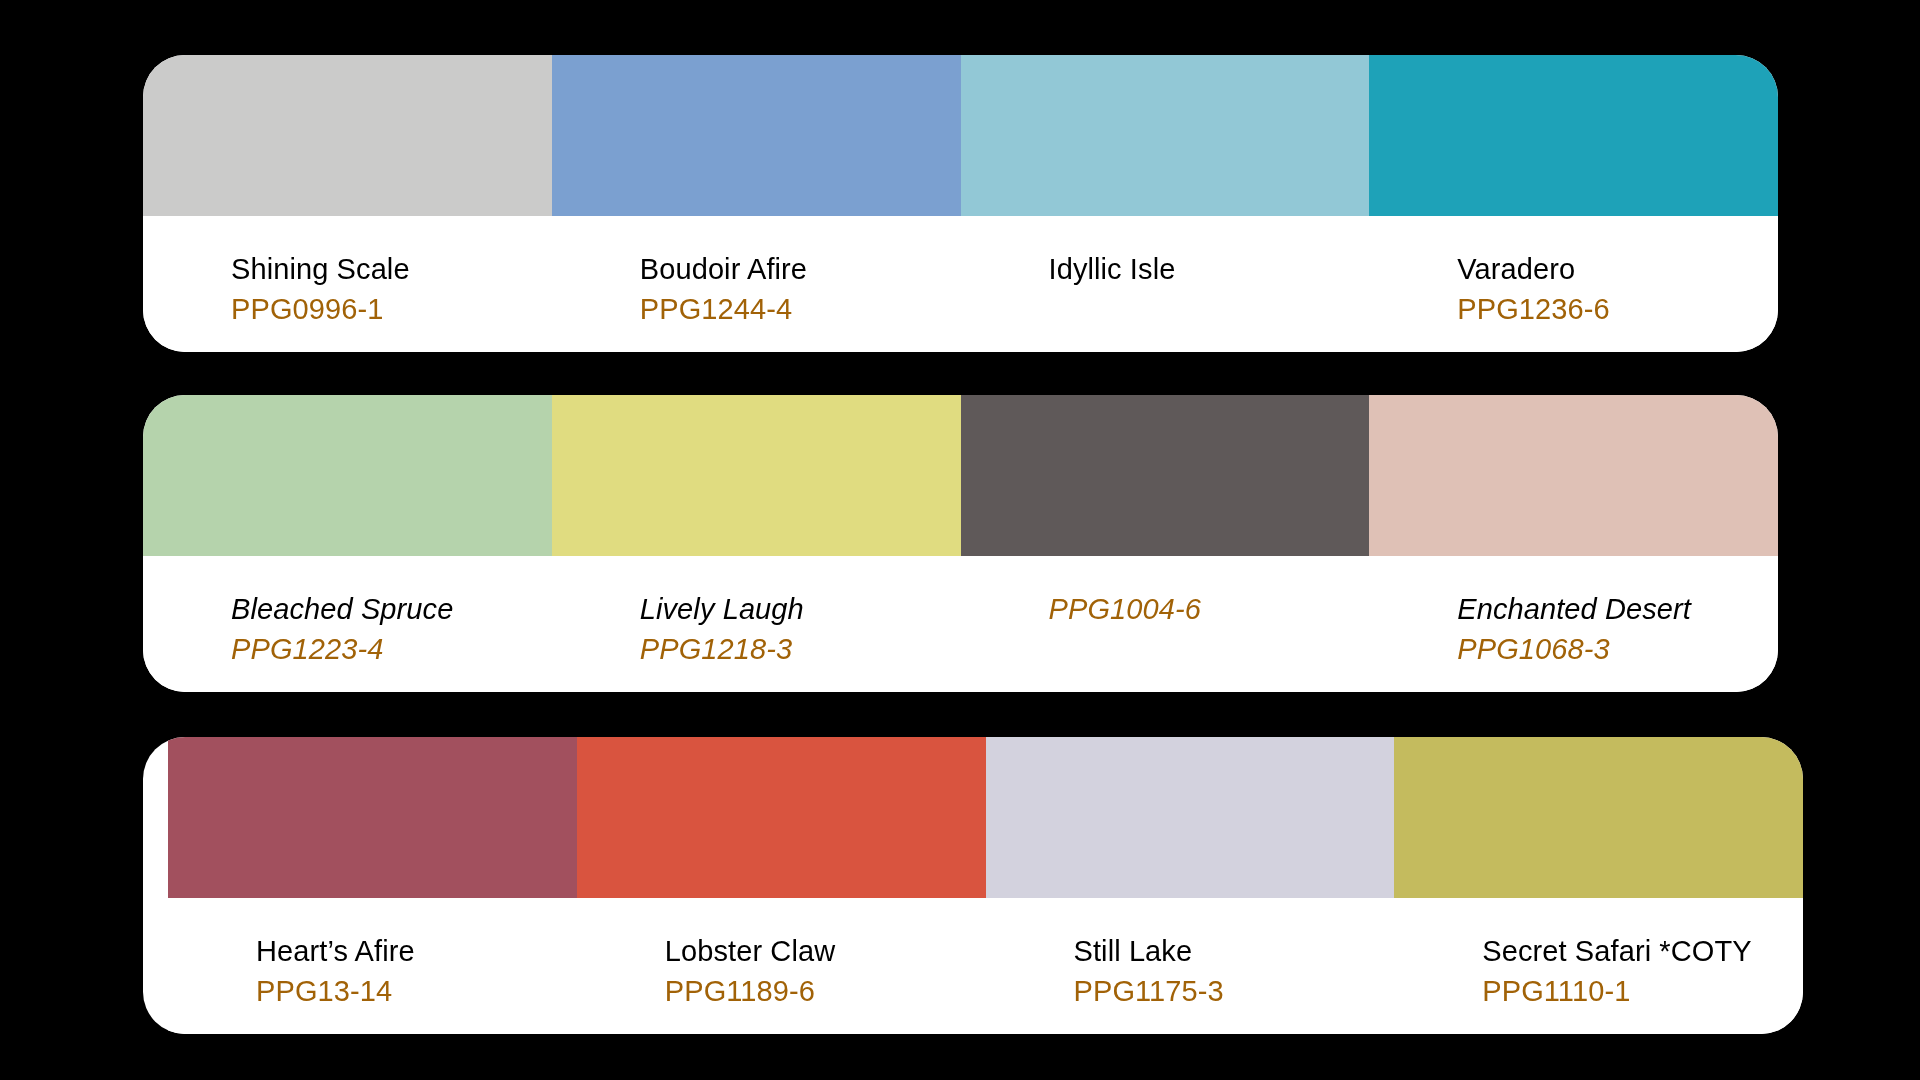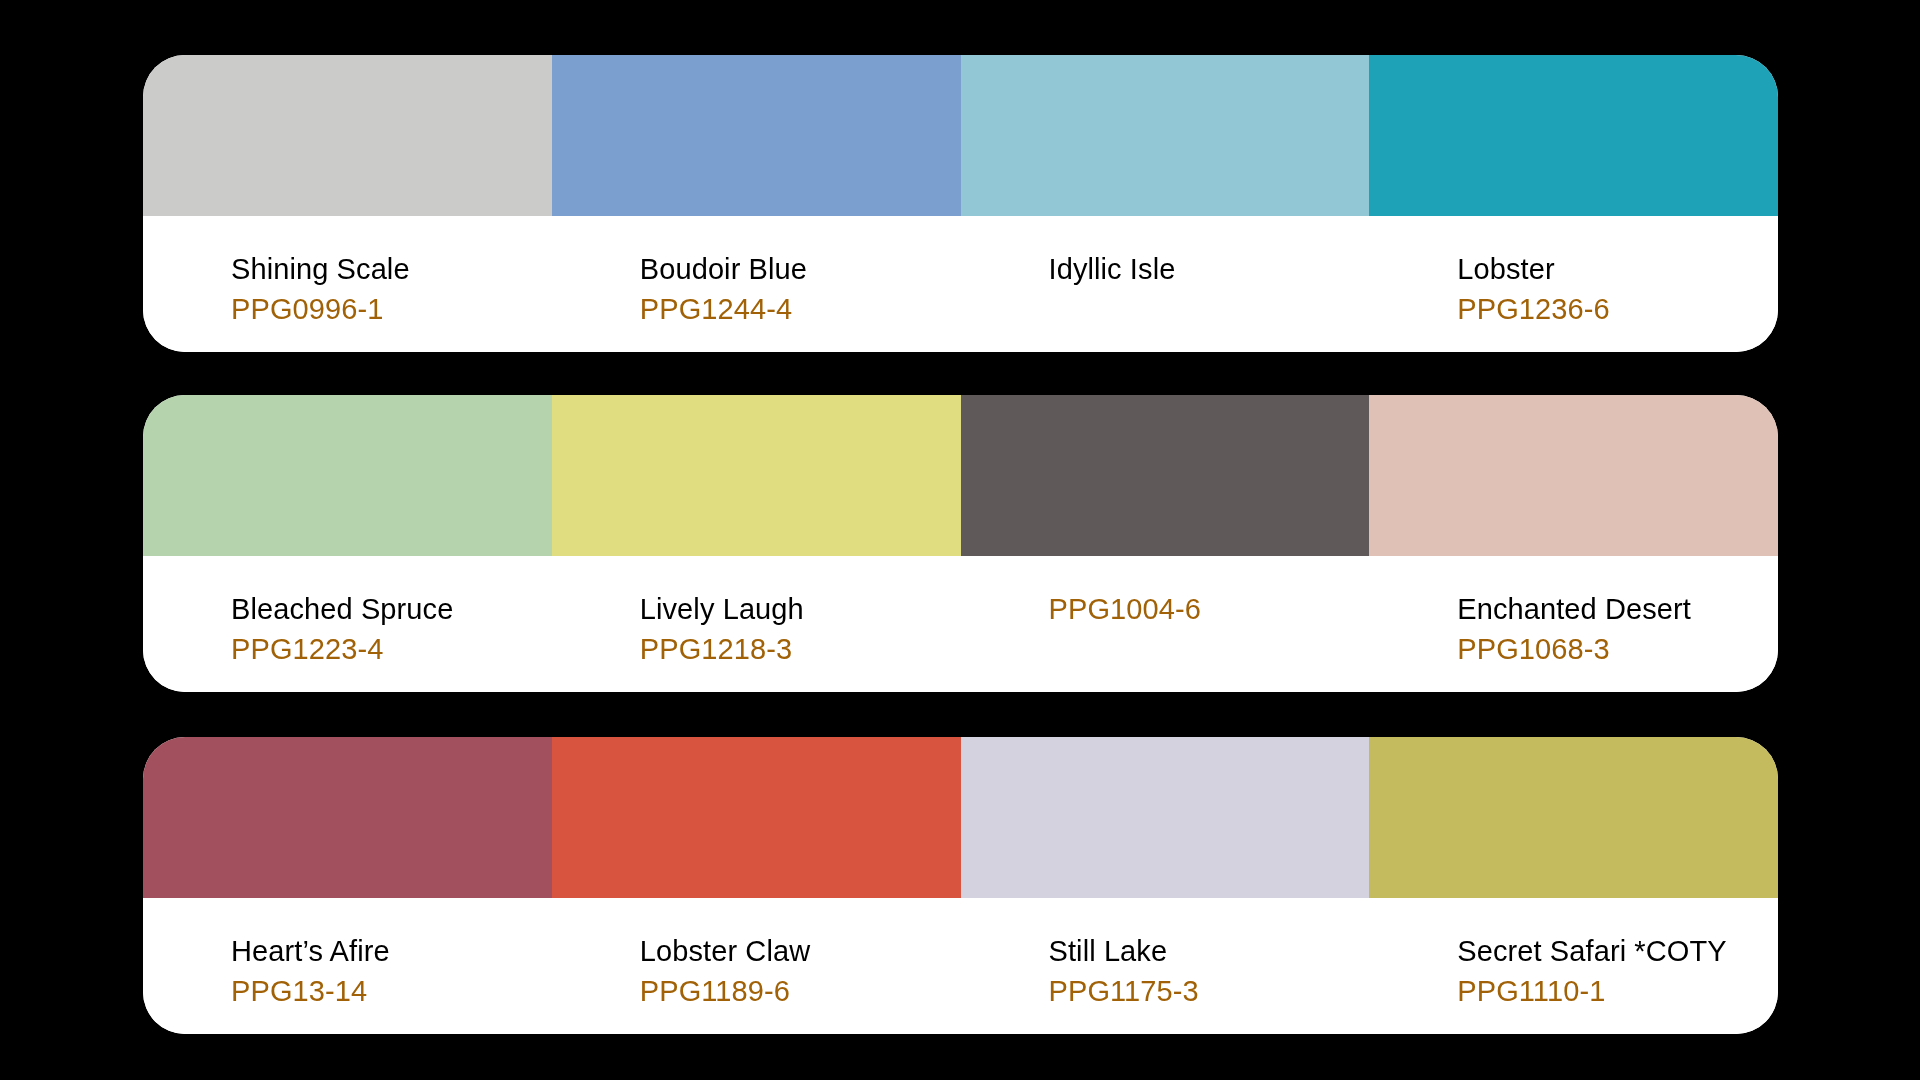--- a/index.html
+++ b/index.html
@@ -31,22 +31,22 @@
     width: 1635px;
     height: 297px;
     border-radius: 42px;
     overflow: hidden;
     background: #ffffff;
     display: flex;
     flex-direction: column;
   }
 
   .palette-card.row-0 { top: 55px; }
-  .palette-card.row-1 { top: 395px; }
-  .palette-card.row-2 { top: 737px; }
+  .palette-card.row-1 { top: 395px; font-style: italic; }
+  .palette-card.row-2 { top: 737px; padding-left: 25px; }
 
   .swatch-strip {
     display: flex;
     width: 100%;
     height: 161px;
     flex: 0 0 161px;
   }
 
   .swatch {
     flex: 1 1 25%;
@@ -95,28 +95,28 @@
         <div class="swatch" style="background-color: rgb(123, 160, 208);"></div>
         <div class="swatch" style="background-color: rgb(146, 200, 214);"></div>
         <div class="swatch" style="background-color: rgb(30, 162, 184);"></div>
       </div>
       <div class="label-strip">
         <div class="label-cell">
           <div class="color-name">Shining Scale</div>
           <div class="color-code">PPG0996-1</div>
         </div>
         <div class="label-cell">
-          <div class="color-name">Boudoir Blue</div>
+          <div class="color-name">Boudoir Afire</div>
           <div class="color-code">PPG1244-4</div>
         </div>
         <div class="label-cell">
           <div class="color-name">Idyllic Isle</div>
         </div>
         <div class="label-cell">
-          <div class="color-name">Lobster</div>
+          <div class="color-name">Varadero</div>
           <div class="color-code">PPG1236-6</div>
         </div>
       </div>
     </div>
     <div class="palette-card row-1">
       <div class="swatch-strip">
         <div class="swatch" style="background-color: rgb(181, 211, 172);"></div>
         <div class="swatch" style="background-color: rgb(224, 220, 128);"></div>
         <div class="swatch" style="background-color: rgb(95, 89, 89);"></div>
         <div class="swatch" style="background-color: rgb(223, 193, 182);"></div>

